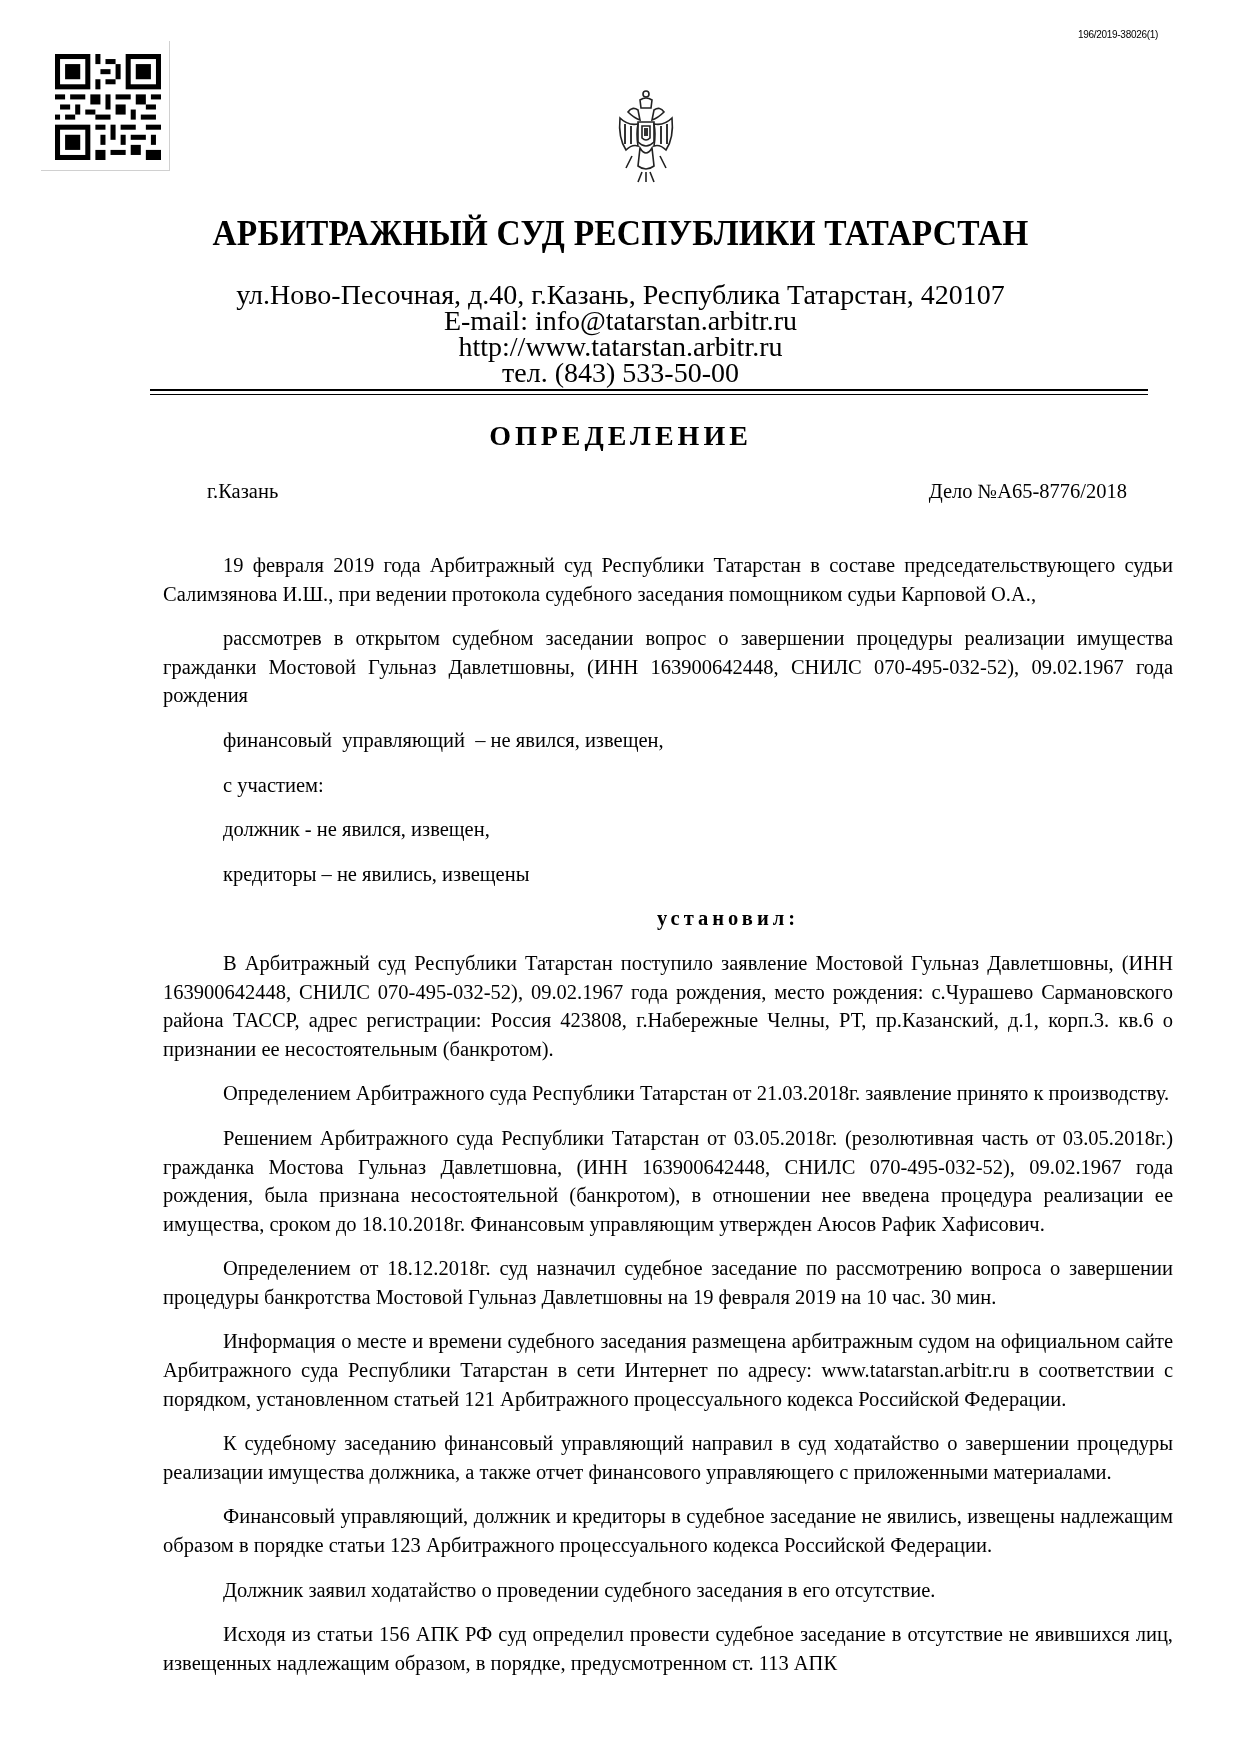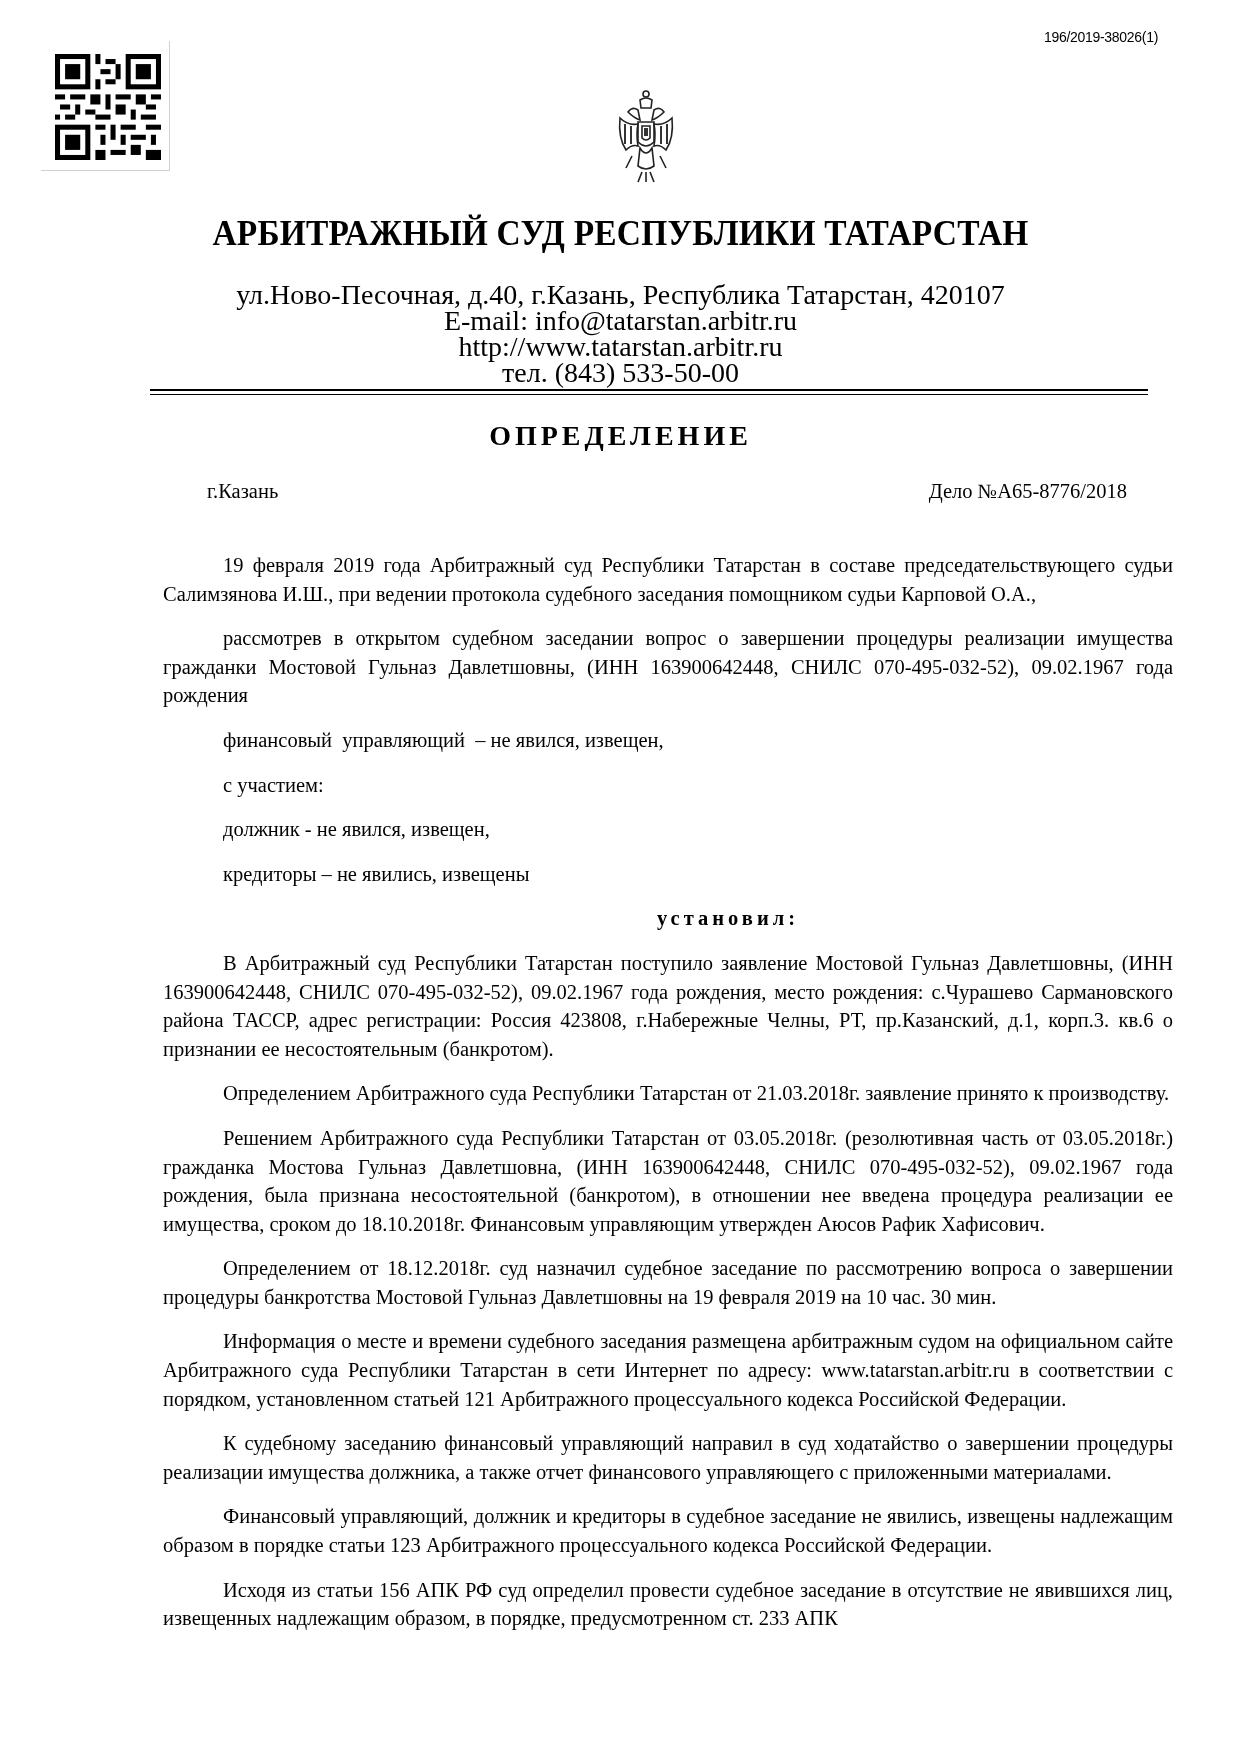--- a/index.html
+++ b/index.html
@@ -1,17 +1,17 @@
 <!DOCTYPE html>
 <html><head>
 <meta charset="utf-8">
 <style>
   html, body { margin: 0; padding: 0; background: #ffffff; }
   body { width: 1241px; height: 1755px; position: relative; overflow: hidden; font-family: "Liberation Serif", serif; color: #000; }
-  .doc-number { position: absolute; top: 29px; right: 83px; font-family: "Liberation Sans", sans-serif; font-size: 14px; letter-spacing: -0.3px; }
+  .doc-number { position: absolute; top: 29px; right: 83px; font-family: "Liberation Sans", sans-serif; font-size: 10px; letter-spacing: -0.3px; }
   .qr-box { position: absolute; left: 41px; top: 41px; width: 128px; height: 129px; border-right: 1px solid #d0d0d0; border-bottom: 1px solid #d0d0d0; }
   .qr-box svg { position: absolute; left: 14px; top: 13px; }
   .emblem { position: absolute; left: 616px; top: 88px; }
   .court-title { position: absolute; top: 212px; left: 0; width: 100%; text-align: center; font-size: 36px; font-weight: bold; letter-spacing: 0.2px; transform: scaleX(0.93); transform-origin: center; }
   .address { position: absolute; top: 282px; left: 0; width: 100%; text-align: center; font-size: 28px; line-height: 26px; }
   .rule { position: absolute; left: 150px; width: 998px; background: #000; }
   .rule.top { top: 389px; height: 2px; }
   .rule.bottom { top: 394px; height: 1px; }
   .doc-type { position: absolute; top: 420px; left: 0; width: 100%; text-align: center; font-size: 28px; font-weight: bold; letter-spacing: 4px; }
   .place-row { position: absolute; top: 480px; left: 167px; width: 960px; font-size: 20.5px; }
@@ -129,14 +129,15 @@
   <p class="plain">должник - не явился, извещен,</p>
   <p class="plain">кредиторы – не явились, извещены</p>
   <p class="established">установил:</p>
   <p>В Арбитражный суд Республики Татарстан поступило заявление Мостовой Гульназ Давлетшовны, (ИНН 163900642448, СНИЛС 070-495-032-52), 09.02.1967 года рождения, место рождения: с.Чурашево Сармановского района ТАССР, адрес регистрации: Россия 423808, г.Набережные Челны, РТ, пр.Казанский, д.1, корп.3. кв.6 о признании ее несостоятельным (банкротом).</p>
   <p>Определением Арбитражного суда Республики Татарстан от 21.03.2018г. заявление принято к производству.</p>
   <p>Решением Арбитражного суда Республики Татарстан от 03.05.2018г. (резолютивная часть от 03.05.2018г.) гражданка Мостова Гульназ Давлетшовна, (ИНН 163900642448, СНИЛС 070-495-032-52), 09.02.1967 года рождения, была признана несостоятельной (банкротом), в отношении нее введена процедура реализации ее имущества, сроком до 18.10.2018г. Финансовым управляющим утвержден Аюсов Рафик Хафисович.</p>
   <p>Определением от 18.12.2018г. суд назначил судебное заседание по рассмотрению вопроса о завершении процедуры банкротства Мостовой Гульназ Давлетшовны на 19 февраля 2019 на 10 час. 30 мин.</p>
   <p>Информация о месте и времени судебного заседания размещена арбитражным судом на официальном сайте Арбитражного суда Республики Татарстан в сети Интернет по адресу: www.tatarstan.arbitr.ru в соответствии с порядком, установленном статьей 121 Арбитражного процессуального кодекса Российской Федерации.</p>
   <p>К судебному заседанию финансовый управляющий направил в суд ходатайство о завершении процедуры реализации имущества должника, а также отчет финансового управляющего с приложенными материалами.</p>
   <p>Финансовый управляющий, должник и кредиторы в судебное заседание не явились, извещены надлежащим образом в порядке статьи 123 Арбитражного процессуального кодекса Российской Федерации.</p>
-  <p>Исходя из статьи 156 АПК РФ суд определил провести судебное заседание в отсутствие не явившихся лиц, извещенных надлежащим образом, в порядке, предусмотренном ст. 233 АПК</p>
+  <p>Должник заявил ходатайство о проведении судебного заседания в его отсутствие.</p>
+  <p>Исходя из статьи 156 АПК РФ суд определил провести судебное заседание в отсутствие не явившихся лиц, извещенных надлежащим образом, в порядке, предусмотренном ст. 113 АПК</p>
 </div>
 
 </body></html>

